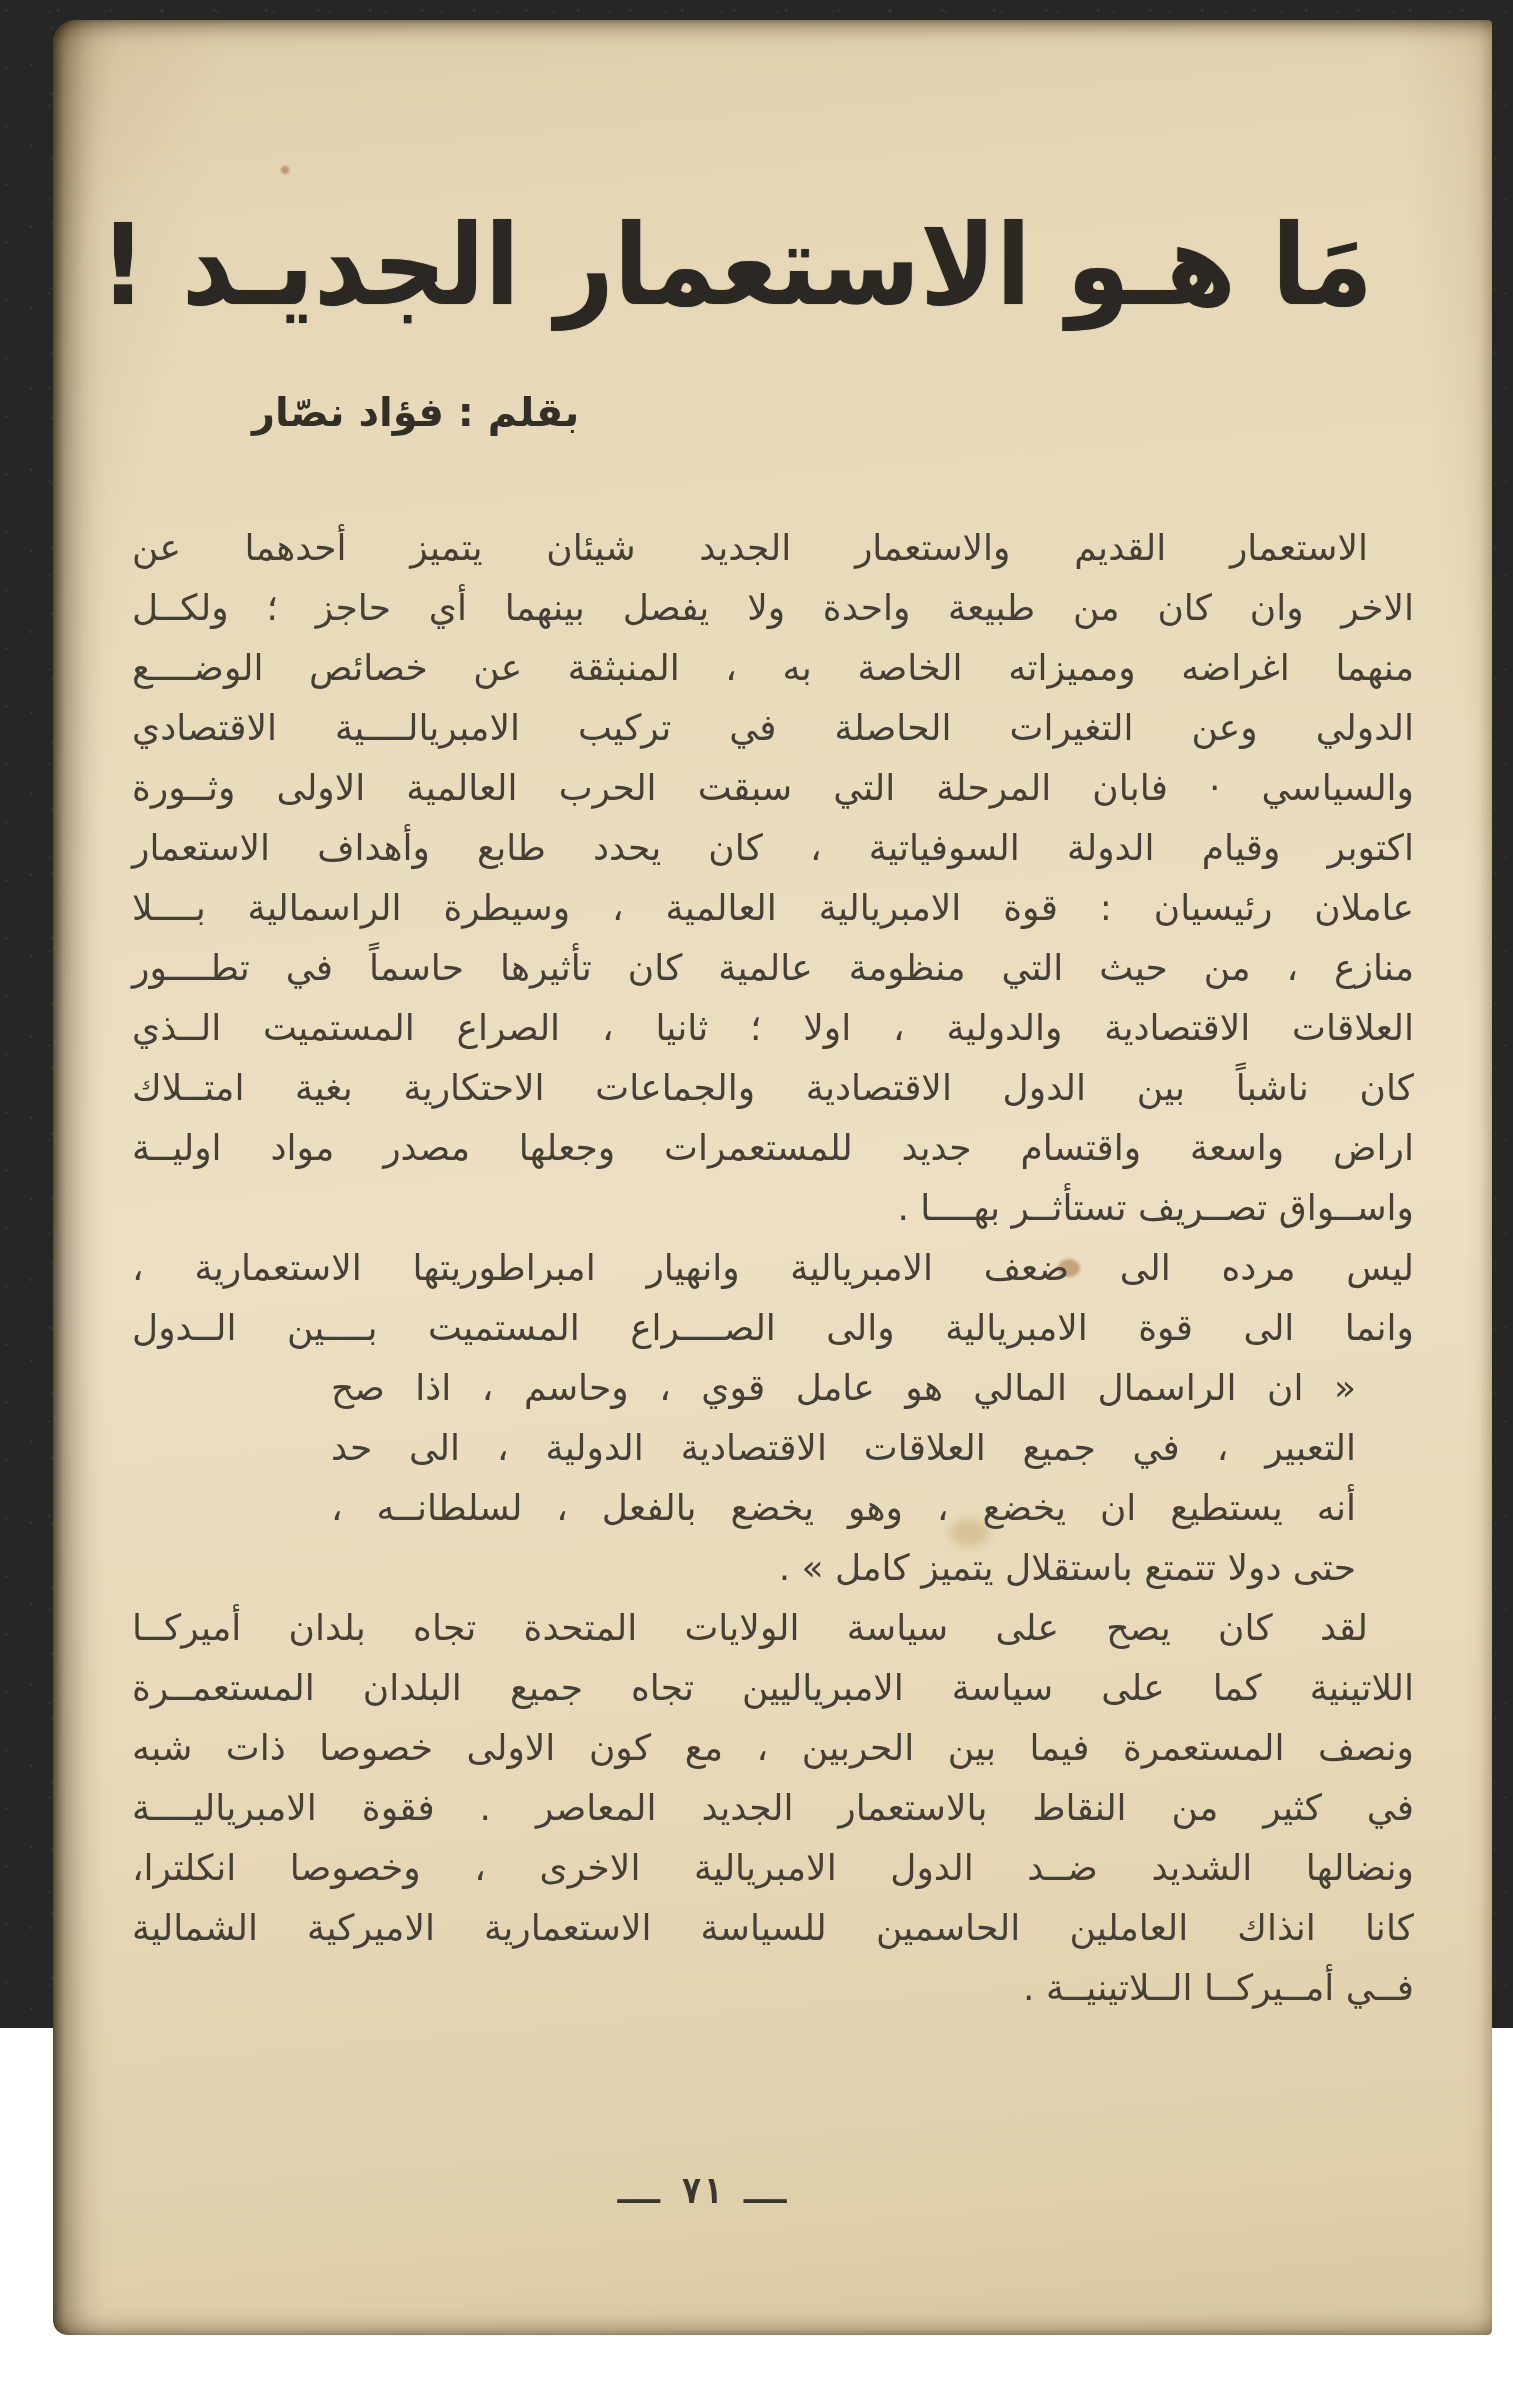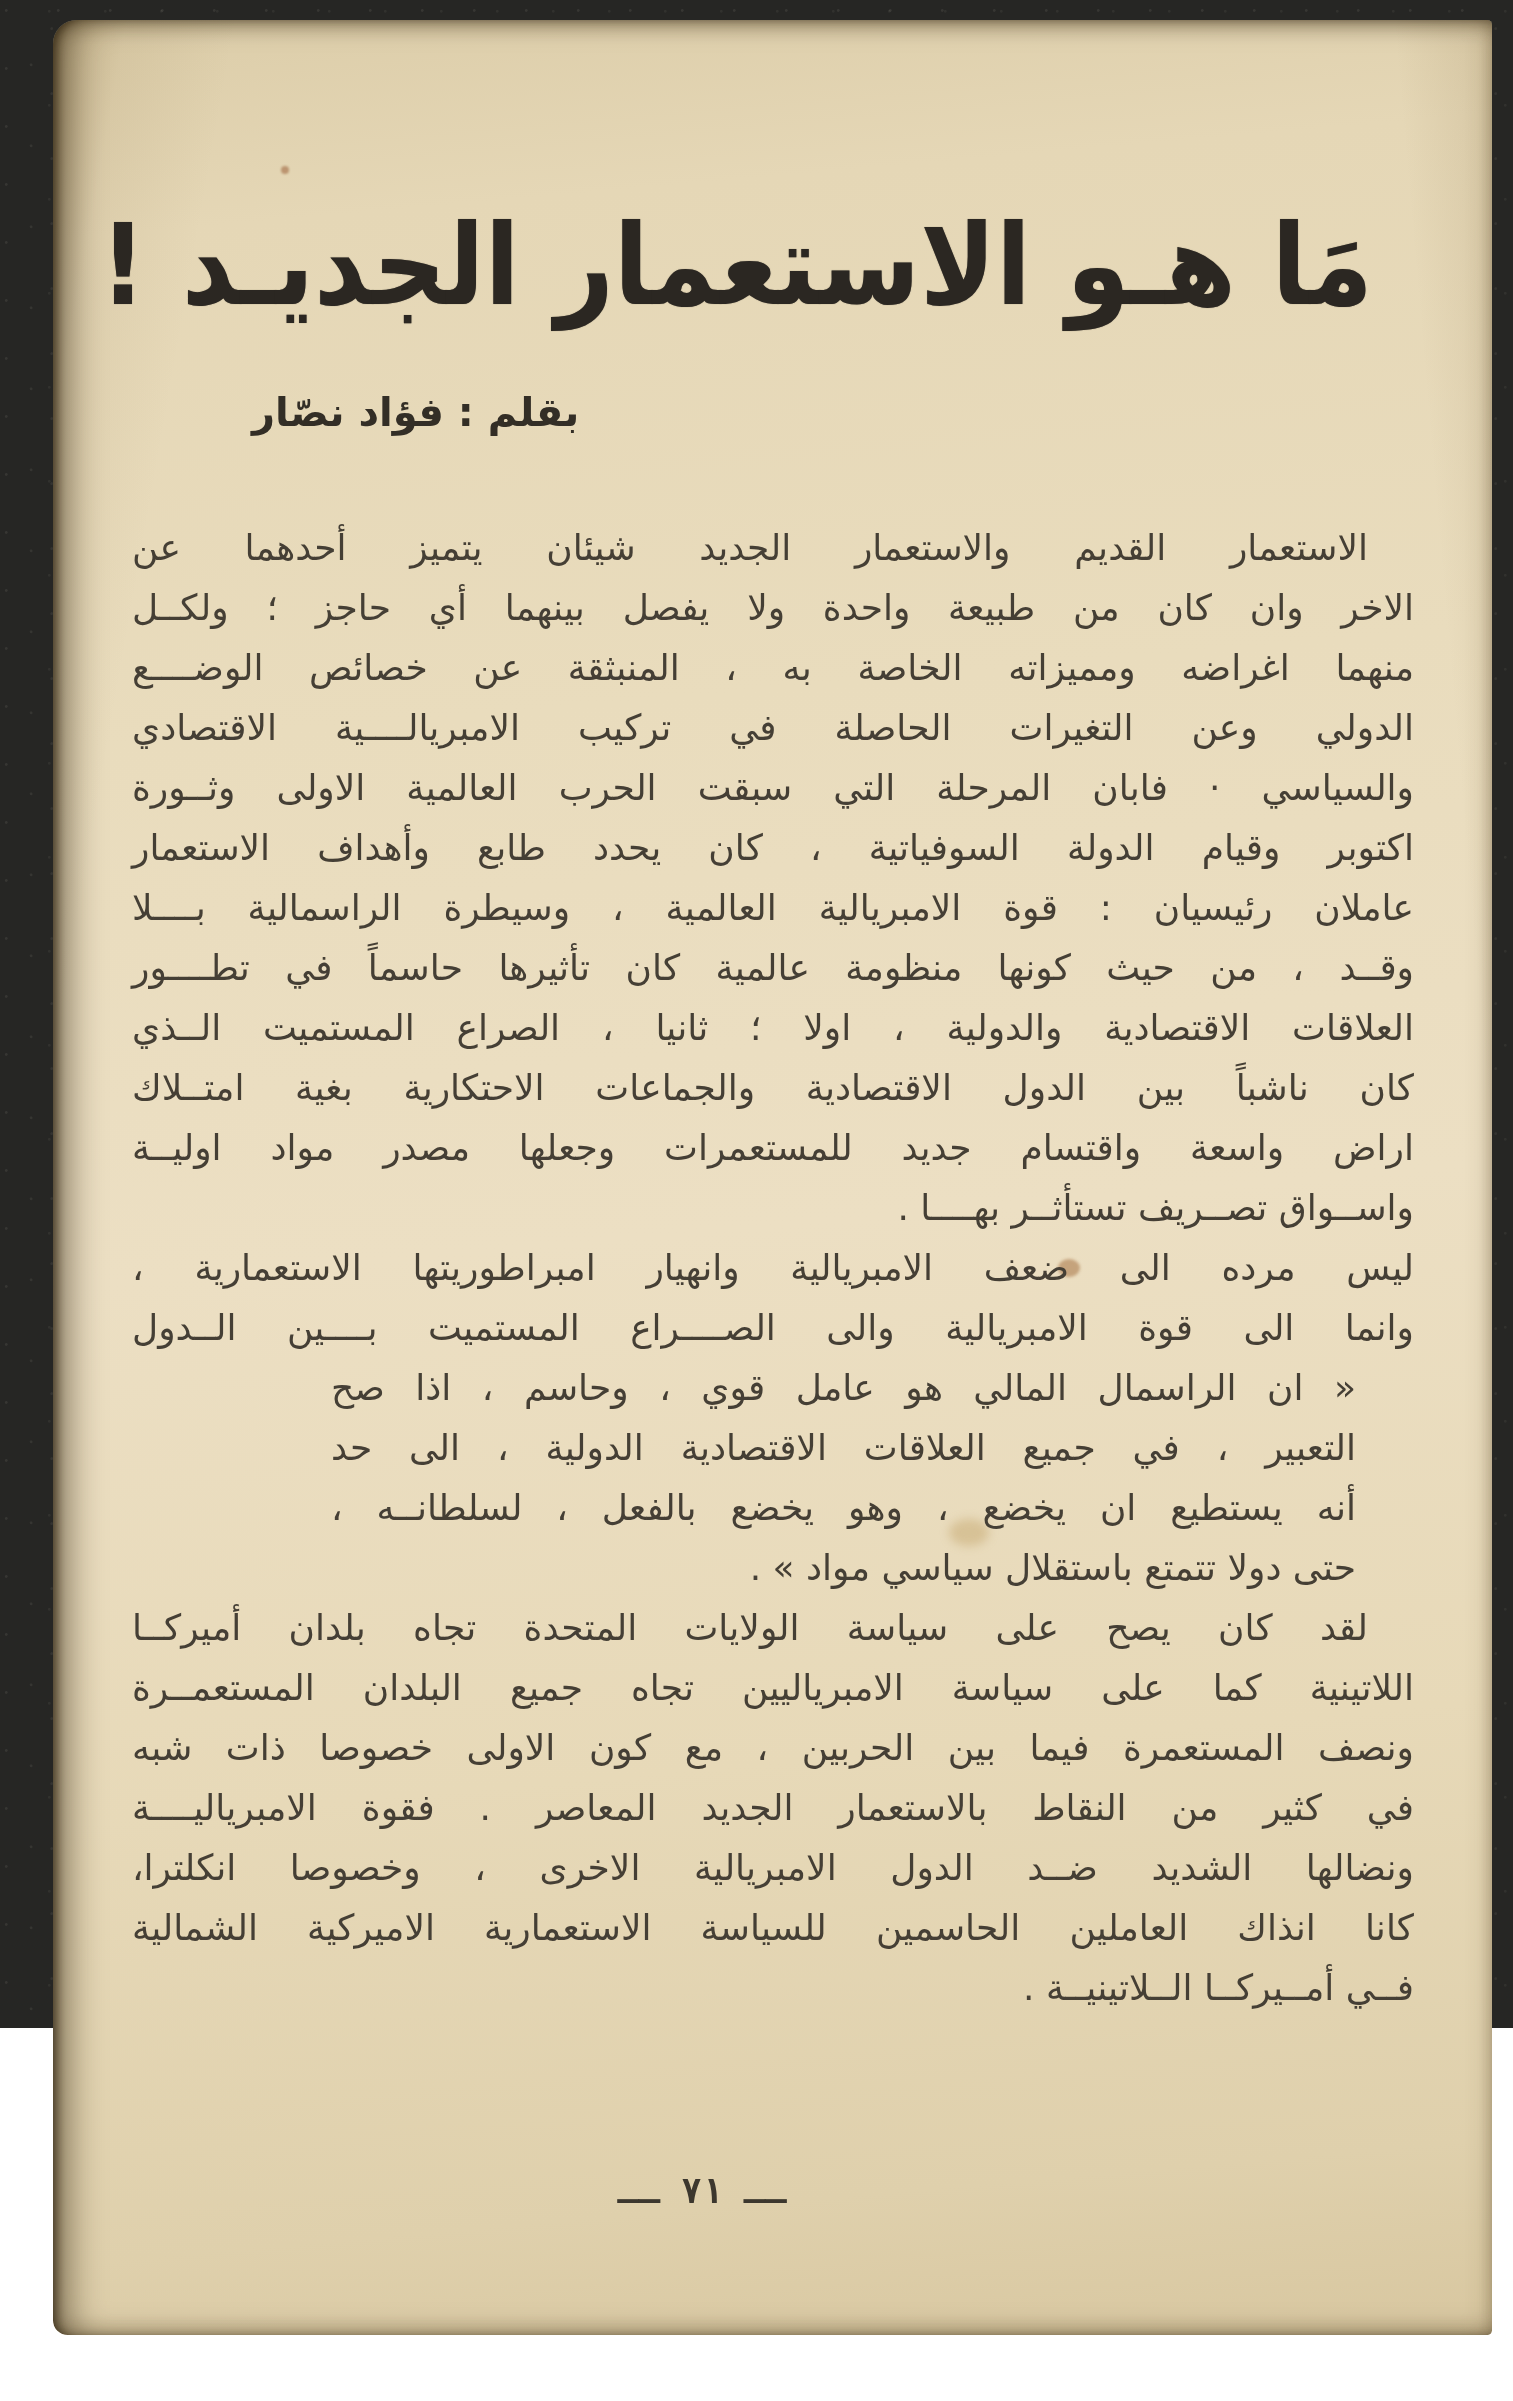--- a/index.html
+++ b/index.html
@@ -120,33 +120,33 @@
     <div class="byline">بقلم : فؤاد نصّار</div>
 
     <div class="article">
       <div class="line para-start">الاستعمار القديم والاستعمار الجديد شيئان يتميز أحدهما عن</div>
       <div class="line">الاخر وان كان من طبيعة واحدة ولا يفصل بينهما أي حاجز ؛ ولكــل</div>
       <div class="line">منهما اغراضه ومميزاته الخاصة به ، المنبثقة عن خصائص الوضــــع</div>
       <div class="line">الدولي وعن التغيرات الحاصلة في تركيب الامبريالــــية الاقتصادي</div>
       <div class="line">والسياسي · فابان المرحلة التي سبقت الحرب العالمية الاولى وثــورة</div>
       <div class="line">اكتوبر وقيام الدولة السوفياتية ، كان يحدد طابع وأهداف الاستعمار</div>
       <div class="line">عاملان رئيسيان : قوة الامبريالية العالمية ، وسيطرة الراسمالية بــــلا</div>
-      <div class="line">وقــد ، من حيث كونها منظومة عالمية كان تأثيرها حاسماً في تطــــور</div>
+      <div class="line">منازع ، من حيث التي منظومة عالمية كان تأثيرها حاسماً في تطــــور</div>
       <div class="line">العلاقات الاقتصادية والدولية ، اولا ؛ ثانيا ، الصراع المستميت الــذي</div>
       <div class="line">كان ناشباً بين الدول الاقتصادية والجماعات الاحتكارية بغية امتــلاك</div>
       <div class="line">اراض واسعة واقتسام جديد للمستعمرات وجعلها مصدر مواد اوليــة</div>
       <div class="line line-end">واســواق تصــريف تستأثــر بهــــا .</div>
       <div class="line">ليس مرده الى ضعف الامبريالية وانهيار امبراطوريتها الاستعمارية ،</div>
       <div class="line">وانما الى قوة الامبريالية والى الصــــراع المستميت بــــين الــدول</div>
 
       <div>
         <div class="line quote">« ان الراسمال المالي هو عامل قوي ، وحاسم ، اذا صح</div>
         <div class="line quote">التعبير ، في جميع العلاقات الاقتصادية الدولية ، الى حد</div>
         <div class="line quote">أنه يستطيع ان يخضع ، وهو يخضع بالفعل ، لسلطانــه ،</div>
-        <div class="line quote line-end">حتى دولا تتمتع باستقلال سياسي مواد » .</div>
+        <div class="line quote line-end">حتى دولا تتمتع باستقلال يتميز كامل » .</div>
       </div>
 
       <div class="line para-start">لقد كان يصح على سياسة الولايات المتحدة تجاه بلدان أميركــا</div>
       <div class="line">اللاتينية كما على سياسة الامبرياليين تجاه جميع البلدان المستعمــرة</div>
       <div class="line">ونصف المستعمرة فيما بين الحربين ، مع كون الاولى خصوصا ذات شبه</div>
       <div class="line">في كثير من النقاط بالاستعمار الجديد المعاصر . فقوة الامبرياليــــة</div>
       <div class="line">ونضالها الشديد ضــد الدول الامبريالية الاخرى ، وخصوصا انكلترا،</div>
       <div class="line">كانا انذاك العاملين الحاسمين للسياسة الاستعمارية الاميركية الشمالية</div>
       <div class="line line-end">فــي أمــيركــا الــلاتينيــة .</div>
     </div>

